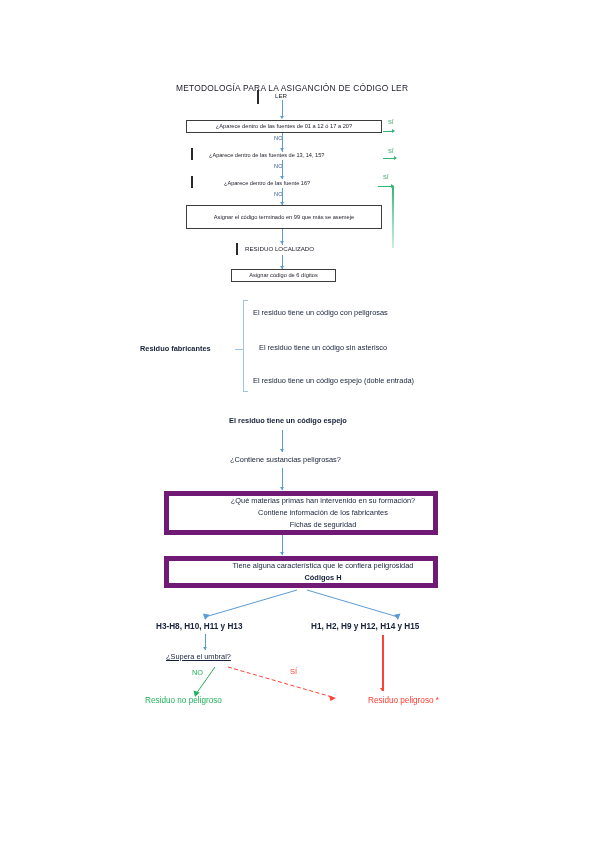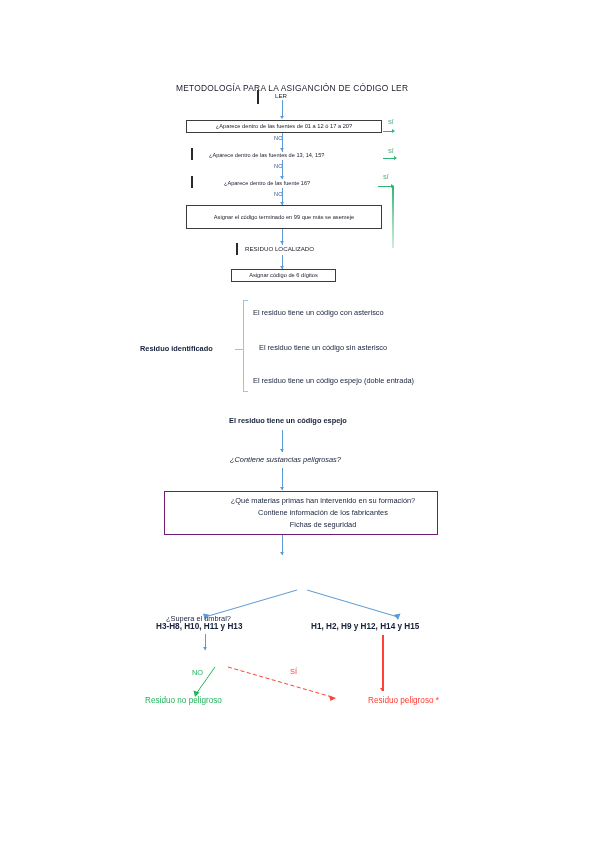--- a/index.html
+++ b/index.html
@@ -55,21 +55,21 @@
   
   .box {
     box-sizing: border-box;
     display: flex;
     align-items: center;
     justify-content: center;
     text-align: center;
     background: #ffffff;
   }
   .box-dark { border: 1px solid #3c3c3c; }
-  .box-blue { border: 1px solid #701a75; padding-left: 44px; }
+  .box-blue { border: 5px solid #701a75; padding-left: 44px; }
 
   .box-text {
     font-size: 5.7px;
     line-height: 1.55;
     color: #1c1c2b;
   }
   .box-text-lg {
     font-size: 7.4px;
     line-height: 1.6;
     color: #16213a;
@@ -164,49 +164,53 @@
   <div class="abs vline-black" style="left:236px; top:243px; height:12px;"></div>
   <div class="abs small" style="left:245px; top:245px;">RESIDUO LOCALIZADO</div>
 
   <div class="abs vline-blue" style="left:282px; top:255px; height:15px;"></div>
   <div class="abs arrow-down-blue" style="left:280px; top:266px;"></div>
 
   <div class="abs box box-dark" style="left:231px; top:269px; width:105px; height:13px;">
     <span class="box-text">Asignar código de  6 dígitos</span>
   </div>
 
-  <div class="abs mid bold" style="left:140px; top:344px;">Residuo identificado</div>
+  <div class="abs mid bold" style="left:140px; top:344px;">Residuo fabricantes</div>
   <div class="abs hline-blue-light" style="left:235px; top:349px; width:8px;"></div>
   <div class="abs vline-blue-light" style="left:243px; top:300px; height:92px;"></div>
   <div class="abs hline-blue-light" style="left:243px; top:300px; width:5px;"></div>
   <div class="abs hline-blue-light" style="left:243px; top:391px; width:5px;"></div>
 
-  <div class="abs mid" style="left:253px; top:308px;">El residuo tiene un código con asterisco</div>
+  <div class="abs mid" style="left:253px; top:308px;">El residuo tiene un código con peligrosas</div>
   <div class="abs mid" style="left:253px; top:343px;margin-left:6px;">El residuo tiene un código sin asterisco</div>
   <div class="abs mid" style="left:253px; top:376px;">El residuo tiene un código espejo (doble entrada)</div>
 
   <div class="abs mid bold" style="left:229px; top:416px;">El residuo tiene un código espejo</div>
 
   <div class="abs vline-blue" style="left:282px; top:430px; height:22px;"></div>
   <div class="abs arrow-down-blue" style="left:280px; top:449px;"></div>
 
-  <div class="abs mid" style="left:230px; top:455px;font-style:italic;">¿Contiene sustancias peligrosas?</div>
+  <div class="abs mid" style="left:230px; top:455px;">¿Contiene sustancias peligrosas?</div>
 
   <div class="abs vline-blue" style="left:282px; top:468px; height:22px;"></div>
   <div class="abs arrow-down-blue" style="left:280px; top:487px;"></div>
 
   <div class="abs box box-blue" style="left:164px; top:491px; width:274px; height:44px; flex-direction:column; justify-content:center;">
     <div class="box-text-lg">¿Qué materias primas han intervenido en su formación?</div>
     <div class="box-text-lg">Contiene información de los fabricantes</div>
     <div class="box-text-lg">Fichas de seguridad</div>
   </div>
 
   <div class="abs vline-blue" style="left:282px; top:535px; height:20px;"></div>
   <div class="abs arrow-down-blue" style="left:280px; top:552px;"></div>
 
+  <div class="abs box box-blue" style="left:164px; top:556px; width:274px; height:32px; flex-direction:column; justify-content:center;">
+    <div class="box-text-lg">Tiene alguna característica que le confiera peligrosidad</div>
+    <div class="box-text-lg bold">Códigos H</div>
+  </div>
 
   <svg class="overlay" width="599" height="848">
 
     <line x1="297" y1="590" x2="205" y2="617" stroke="#5b9bd5" stroke-width="1"></line>
     <polygon points="205,620 203,613.5 209.5,614.8" fill="#5b9bd5"></polygon>
 
     <line x1="307" y1="590" x2="398" y2="617" stroke="#5b9bd5" stroke-width="1"></line>
     <polygon points="398,620 394,614.8 400.5,613.5" fill="#5b9bd5"></polygon>
 
     <line x1="215" y1="667" x2="196" y2="694" stroke="#21b35a" stroke-width="1"></line>
@@ -215,21 +219,21 @@
     <line x1="228" y1="667" x2="332" y2="697" stroke="#ff4136" stroke-width="1" stroke-dasharray="4,2.5"></line>
     <polygon points="336,698 329,695.5 330.5,701" fill="#ff4136"></polygon>
   </svg>
 
   <div class="abs bigger bold" style="left:156px; top:622px;">H3-H8, H10, H11 y H13</div>
   <div class="abs bigger bold" style="left:311px; top:622px;">H1, H2, H9 y H12, H14 y H15</div>
 
   <div class="abs vline-blue" style="left:205px; top:634px; height:16px;"></div>
   <div class="abs arrow-down-blue" style="left:203px; top:647px;"></div>
 
-  <div class="abs mid" style="left:166px; top:614px;">¿Supera el umbral?</div>
+  <div class="abs mid" style="left:166px; top:652px;text-decoration:underline;">¿Supera el umbral?</div>
 
   <div class="abs mid green-txt" style="left:192px; top:668px;">NO</div>
   <div class="abs mid red-txt" style="left:290px; top:667px;">SÍ</div>
 
   <div class="abs vline-red" style="left:382px; top:635px; height:56px;"></div>
   <div class="abs arrow-down-red" style="left:380px; top:688px;"></div>
 
   <div class="abs bigger green-txt" style="left:145px; top:696px;">Residuo no peligroso</div>
   <div class="abs bigger red-txt" style="left:340px; top:696px;padding-left:28px;">Residuo peligroso *</div>
 

